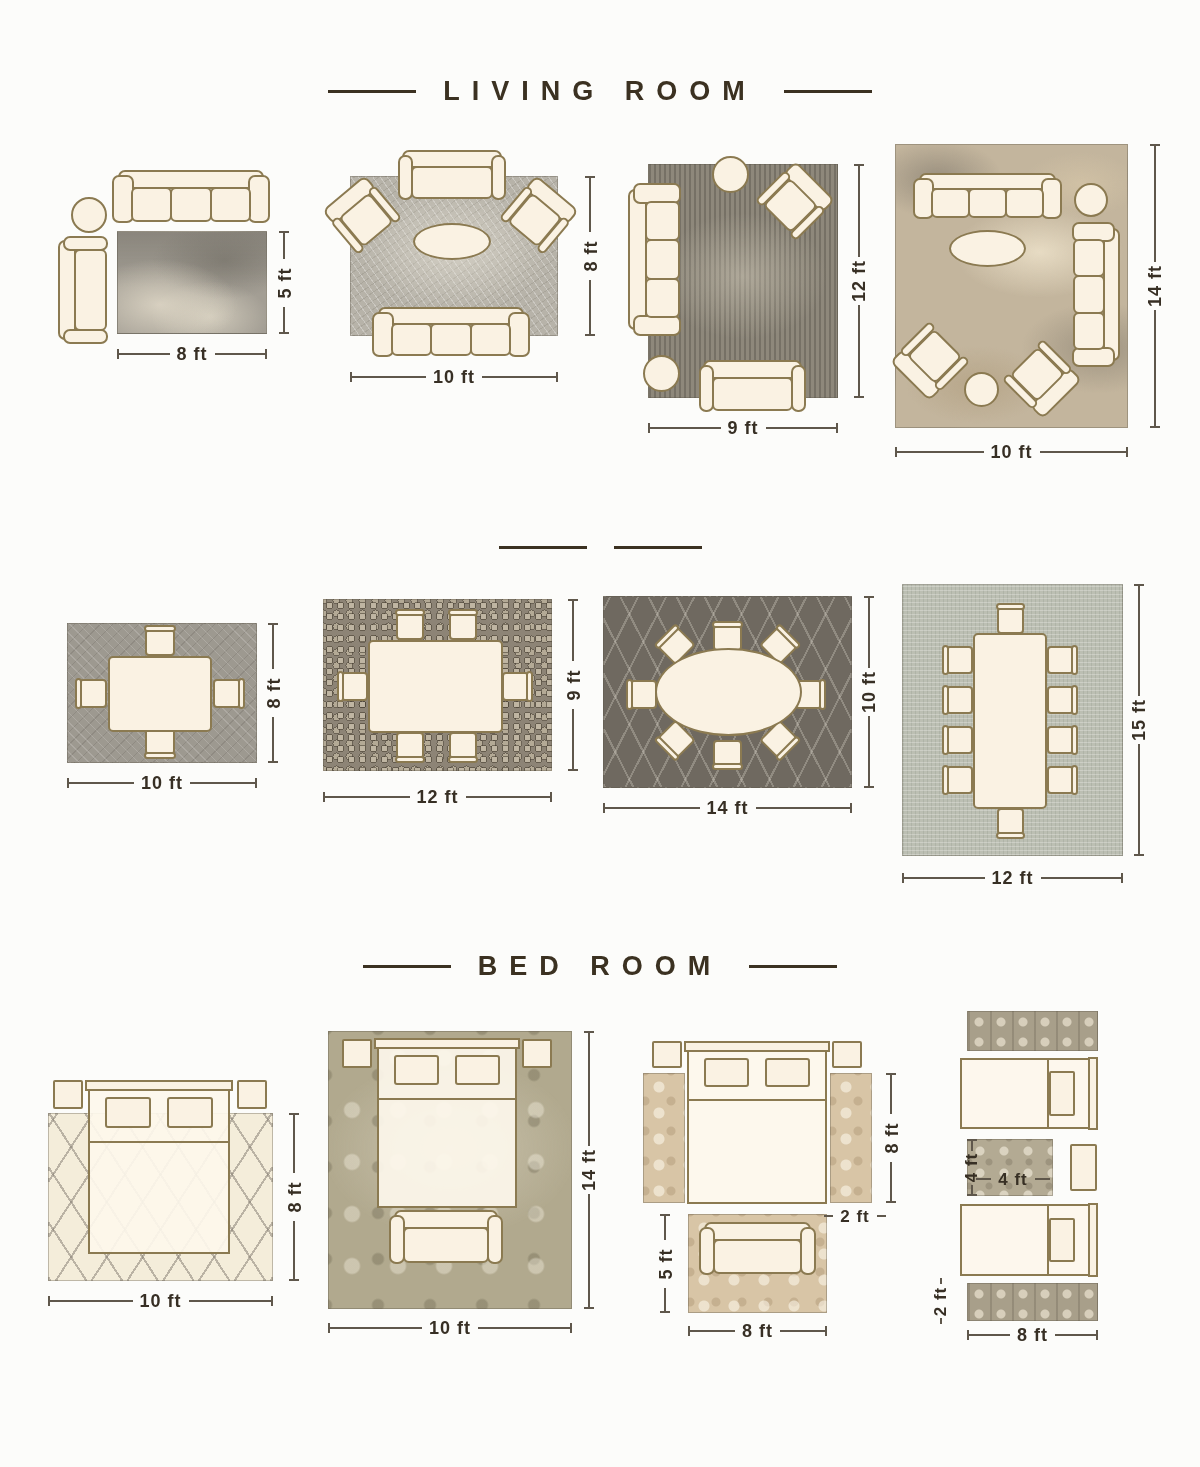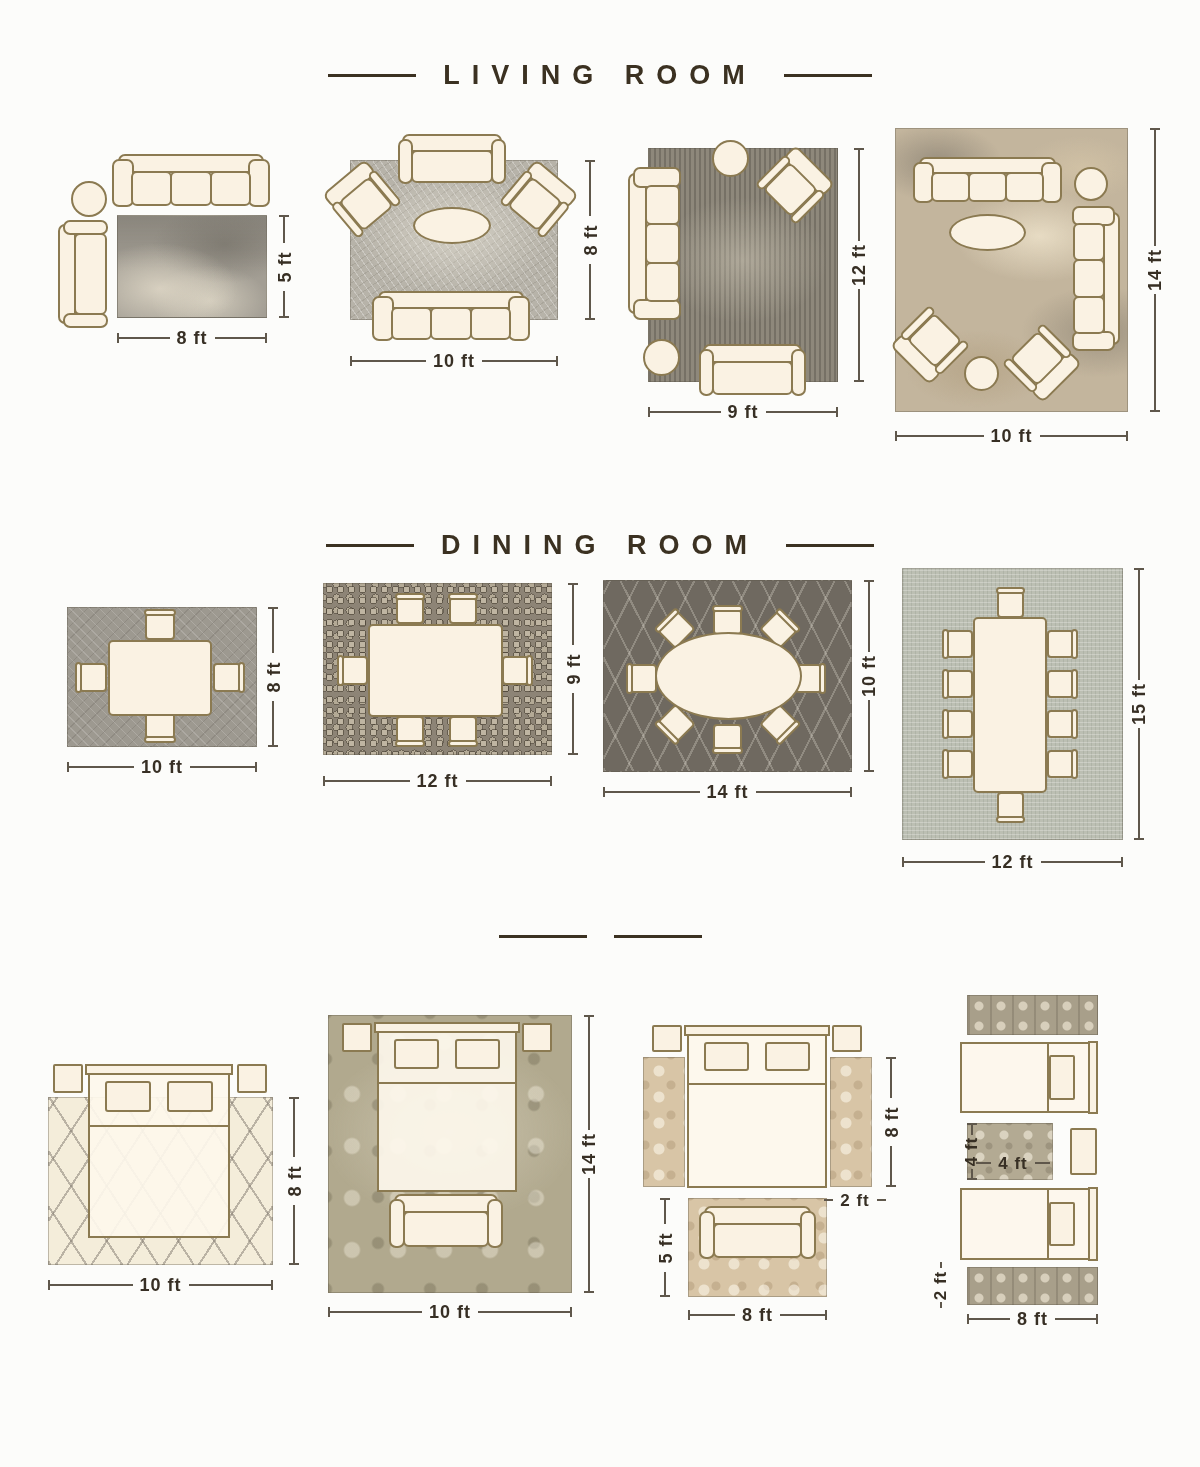--- a/index.html
+++ b/index.html
@@ -1,19 +1,19 @@
 <!DOCTYPE html>
 <html><head>
 <meta charset="utf-8">
 <style>
 :root{--cream:#faf2e3;--bedfill:#fdf7ec;--line:#8b7a51;--dim:#5f574b;--txt:#372f24;--ttl:#3b3121;}
 *{box-sizing:border-box;}
 html,body{margin:0;padding:0;}
 body{width:1200px;height:1467px;position:relative;background:#fcfcfa;font-family:"Liberation Sans",sans-serif;}
-.canvas{position:absolute;left:0;top:0;width:1200px;height:1225px;padding-left:20px;}
+.canvas{position:absolute;left:0;top:16px;width:1200px;height:1225px;padding-left:20px;}
 
 .sec{position:absolute;left:0;width:100%;display:flex;align-items:center;justify-content:center;gap:27px;}
 .sec h2{margin:0;font-size:27px;font-weight:bold;letter-spacing:12px;color:var(--ttl);}
 .sec .rule{width:88px;height:3px;background:var(--ttl);}
 
 .f{position:absolute;}
 .box{background:var(--cream);border:2px solid var(--line);border-radius:5px;}
 .circle{background:var(--cream);border:2px solid var(--line);border-radius:50%;}
 .oval{background:var(--cream);border:2px solid var(--line);border-radius:50%;}
 
@@ -312,21 +312,20 @@
   <div class="dimh" style="left:895px;top:425px;width:233px;">
     <span class="t"></span>
       <span class="ln"></span>
     <span class="lbl">10 ft</span>
     <span class="ln"></span>
       <span class="t"></span>
   </div>
 
   <div class="sec" style="top:530px;">
     <span class="rule"></span>
-    <h2>DINING ROOM</h2>
     <span class="rule"></span>
   </div>
 
   <div class="rug rugD1" style="left:67px;top:607px;width:190px;height:140px;"></div>
   <div class="dchair n" style="left:145px;top:613px;width:30px;height:27px;">
       <div class="bk"></div>
     </div>
   <div class="dchair s" style="left:145px;top:712px;width:30px;height:27px;">
       <div class="bk"></div>
     </div>
@@ -478,20 +477,21 @@
   <div class="dimh" style="left:902px;top:851px;width:221px;">
     <span class="t"></span>
       <span class="ln"></span>
     <span class="lbl">12 ft</span>
     <span class="ln"></span>
       <span class="t"></span>
   </div>
 
   <div class="sec" style="top:935px;">
     <span class="rule"></span>
+    <h2>BED ROOM</h2>
     <span class="rule"></span>
   </div>
 
   <div class="rug rugB1" style="left:48px;top:1097px;width:225px;height:168px;"></div>
   <div class="f box" style="left:53px;top:1064px;width:30px;height:29px;border-radius:2px;"></div>
   <div class="f box" style="left:237px;top:1064px;width:30px;height:29px;border-radius:2px;"></div>
   <div class="bedv" style="left:88px;top:1064px;width:142px;height:174px;">
     <div class="hb"></div>
     <div class="body">
       <div class="pil p1"></div>

